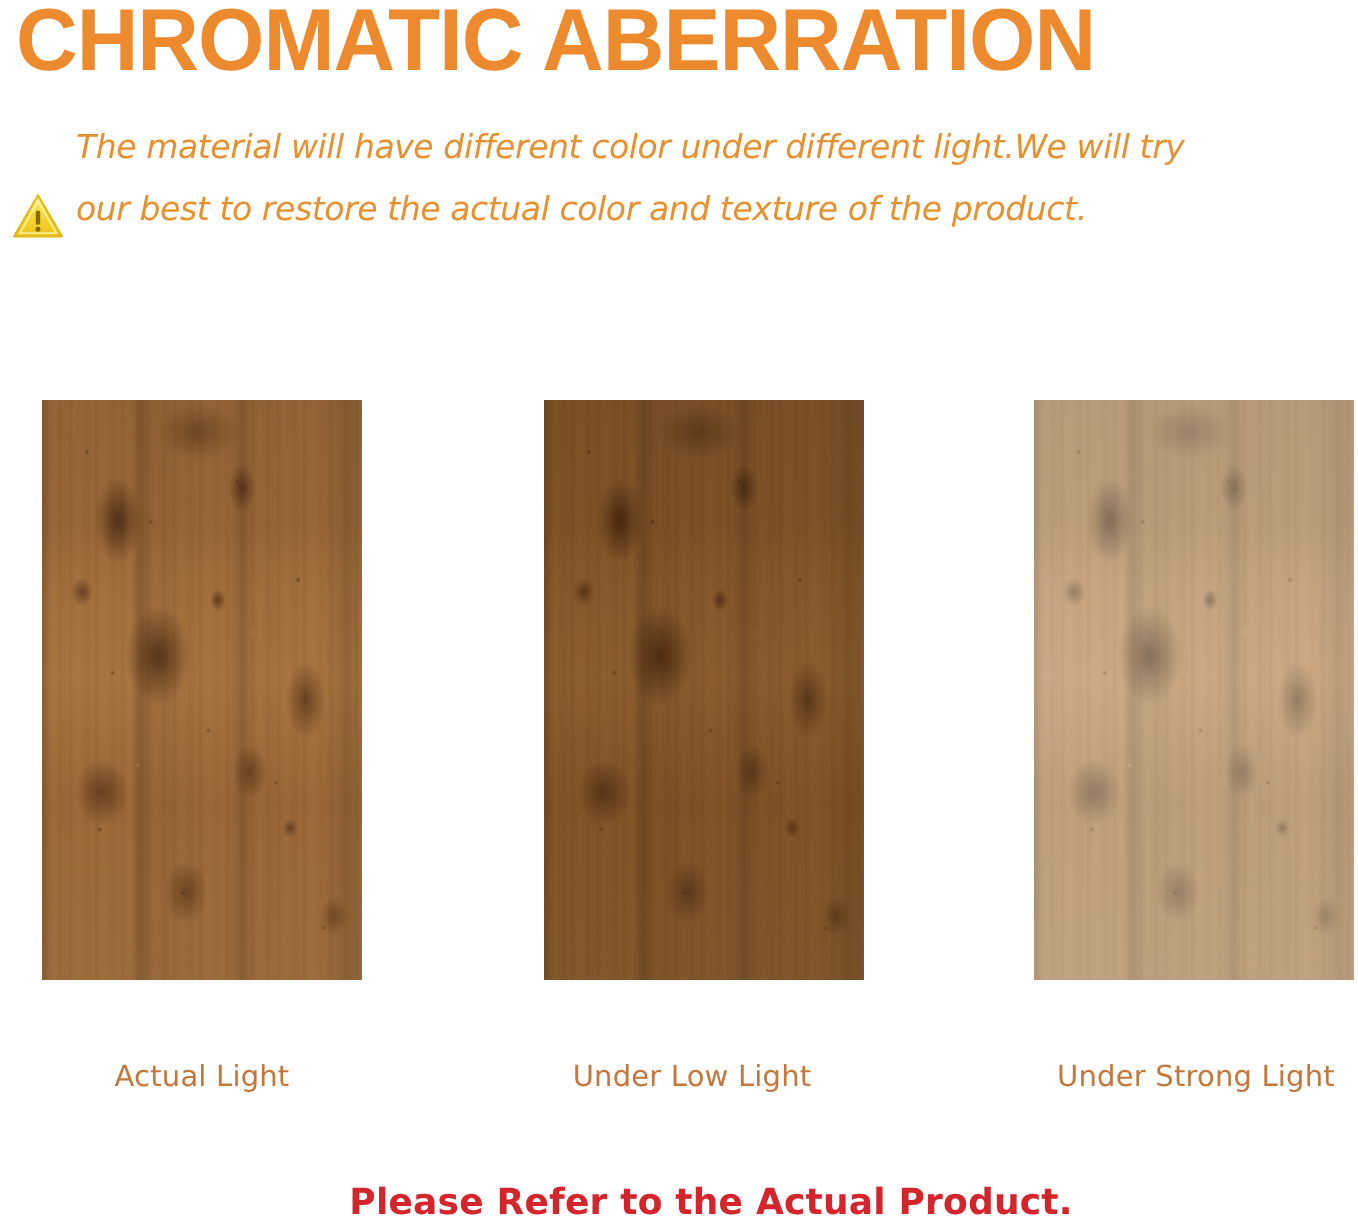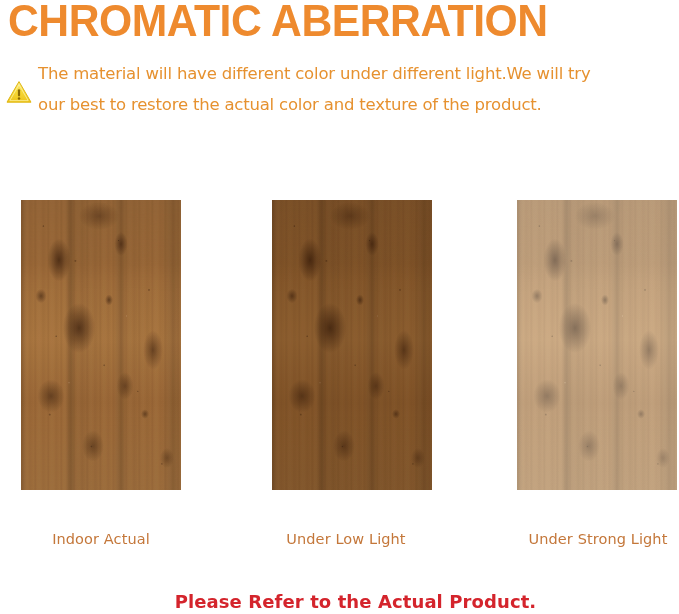--- a/index.html
+++ b/index.html
@@ -32,21 +32,22 @@
     line-height: 50px;
   }
 
   
   .notice {
     position: absolute;
     left: 6px;
     top: 58px;
     width: 672px;
     display: flex;
-    align-items: center;
+    align-items: flex-end;
+    font-style: italic;
   }
   .warning-icon {
     flex: 0 0 auto;
     width: 26px;
     height: 24px;
     margin-top: 5px;
     margin-right: 6px;
   }
   .notice-text {
     flex: 1 1 auto;
@@ -251,17 +252,17 @@
       <div class="grain"></div>
       <div class="streaks"></div>
       <div class="knots"></div>
       <div class="speckle"></div>
     </div>
     <div class="tint"></div>
   </div>
 
 </div>
 
-<div class="caption caption-1">Indoor Actual</div>
+<div class="caption caption-1">Actual Light</div>
 <div class="caption caption-2">Under Low Light</div>
 <div class="caption caption-3">Under Strong Light</div>
 
 <div class="footer-note">Please Refer to the Actual Product.</div>
 
 </body></html>

